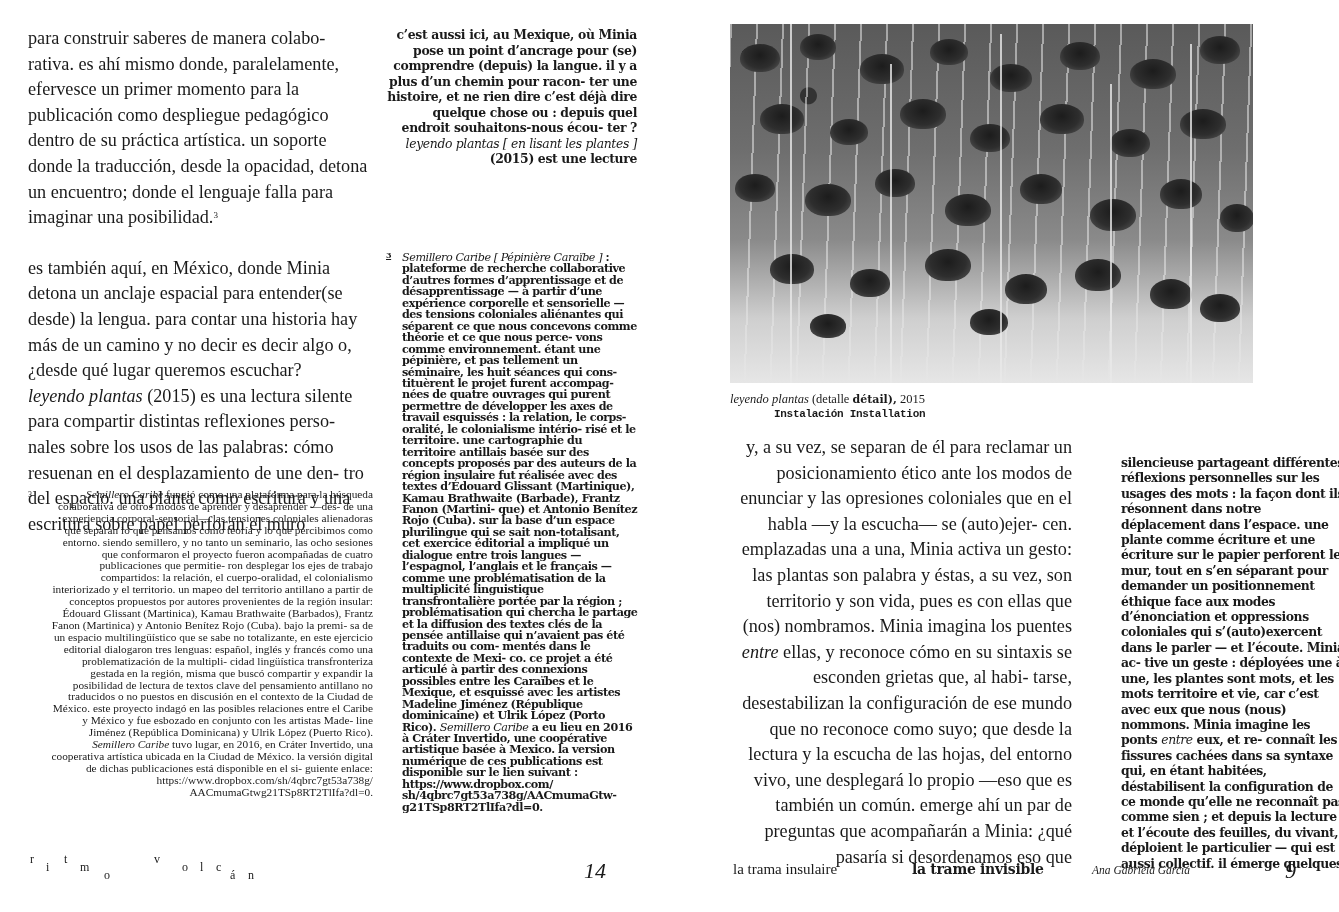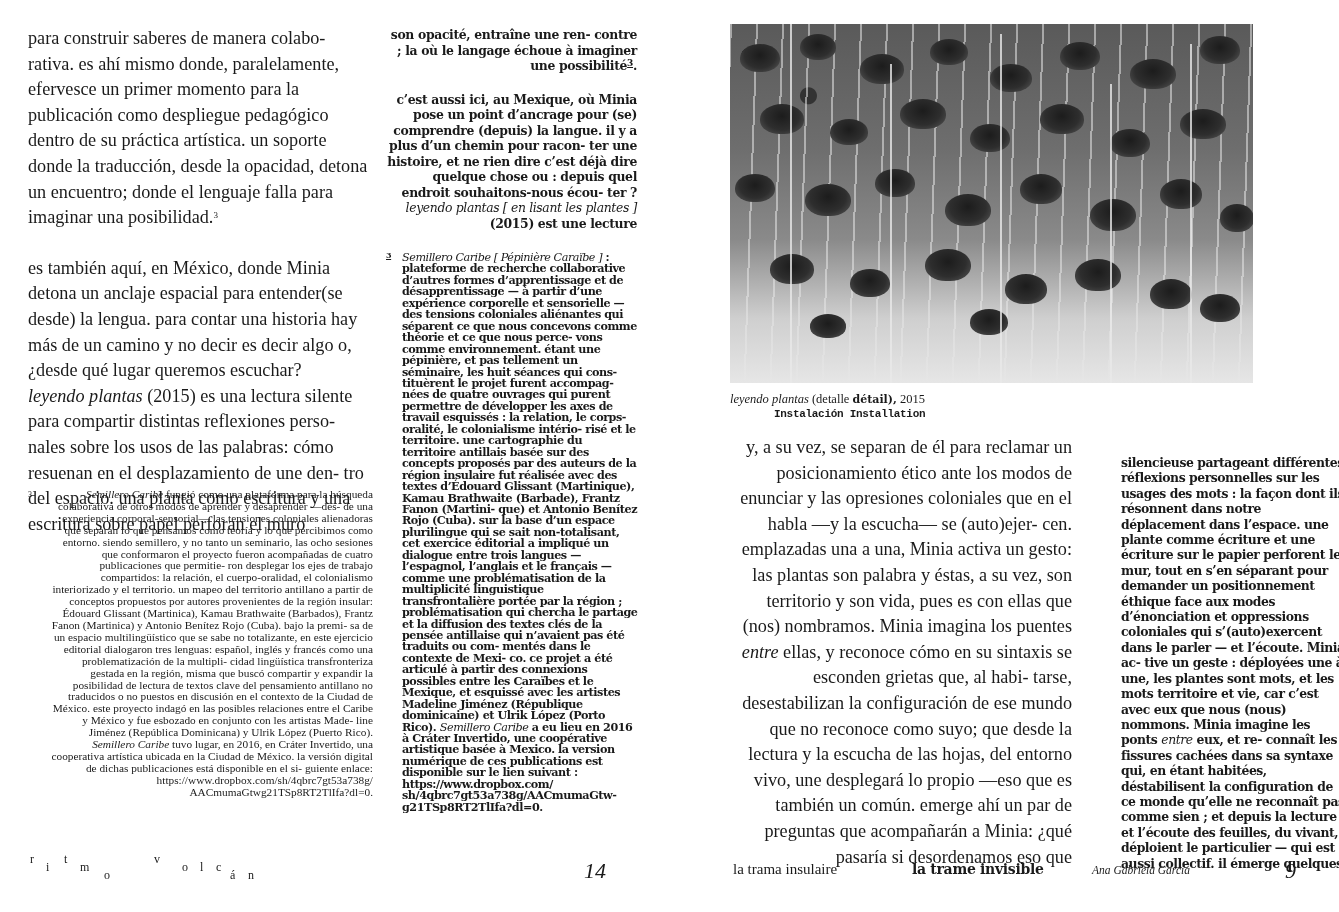--- a/index.html
+++ b/index.html
@@ -43,21 +43,20 @@
 </style>
 </head>
 <body>
 
 <div class="abs col-es">
   <p><span>para construir saberes de manera colabo- rativa. es ahí mismo donde, paralelamente, efervesce un primer momento para la publicación como despliegue pedagógico dentro de su práctica artística. un soporte donde la traducción, desde la opacidad, detona un encuentro; donde el lenguaje falla para imaginar una posibilidad.</span><sup>3</sup></p>
   <p><span>es también aquí, en México, donde Minia detona un anclaje espacial para entender(se desde) la lengua. para contar una historia hay más de un camino y no decir es decir algo o, ¿desde qué lugar queremos escuchar?</span><br><i>leyendo plantas</i> <span>(2015) es una lectura silente para compartir distintas reflexiones perso- nales sobre los usos de las palabras: cómo resuenan en el desplazamiento de une den- tro del espacio. una planta como escritura y una escritura sobre papel perforan el muro</span></p>
 </div>
 
 <div class="abs col-fr">
-  <p><span>son opacité, entraîne une ren- contre ; la où le langage échoue à imaginer une possibilité</span><sup style="text-decoration:underline">3</sup><span>.</span></p>
   <p><span>c’est aussi ici, au Mexique, où Minia pose un point d’ancrage pour (se) comprendre (depuis) la langue. il y a plus d’un chemin pour racon- ter une histoire, et ne rien dire c’est déjà dire quelque chose ou : depuis quel endroit souhaitons-nous écou- ter ?</span> <i style="font-weight:normal;font-family:'DejaVu Serif',serif;">leyendo plantas [ en lisant les plantes ]</i> <span>(2015) est une lecture</span></p>
 </div>
 
 <div class="abs fn-fr">
   <span class="num">3</span>
   <span class="txt"><i style="font-weight:normal">Semillero Caribe [ Pépinière Caraïbe ]</i> <span>: plateforme de recherche collaborative d’autres formes d’apprentissage et de désapprentissage — à partir d’une expérience corporelle et sensorielle — des tensions coloniales aliénantes qui séparent ce que nous concevons comme théorie et ce que nous perce- vons comme environnement. étant une pépinière, et pas tellement un séminaire, les huit séances qui cons- tituèrent le projet furent accompag- nées de quatre ouvrages qui purent permettre de développer les axes de travail esquissés : la relation, le corps-oralité, le colonialisme intério- risé et le territoire. une cartographie du territoire antillais basée sur des concepts proposés par des auteurs de la région insulaire fut réalisée avec des textes d’Édouard Glissant (Martinique), Kamau Brathwaite (Barbade), Frantz Fanon (Martini- que) et Antonio Benítez Rojo (Cuba). sur la base d’un espace plurilingue qui se sait non-totalisant, cet exercice éditorial a impliqué un dialogue entre trois langues — l’espagnol, l’anglais et le français — comme une problématisation de la multiplicité linguistique transfrontalière portée par la région ; problématisation qui chercha le partage et la diffusion des textes clés de la pensée antillaise qui n’avaient pas été traduits ou com- mentés dans le contexte de Mexi- co. ce projet a été articulé à partir des connexions possibles entre les Caraïbes et le Mexique, et esquissé avec les artistes Madeline Jiménez (République dominicaine) et Ulrik López (Porto Rico).</span> <i style="font-weight:normal">Semillero Caribe</i> <span>a eu lieu en 2016 à Cráter Invertido, une coopérative artistique basée à Mexico. la version numérique de ces publications est disponible sur le lien suivant : https://www.dropbox.com/ sh/4qbrc7gt53a738g/AACmumaGtw- g21TSp8RT2TlIfa?dl=0.</span></span>
 </div>
 
 <div class="abs fn-es">
   <span class="num">3</span>

